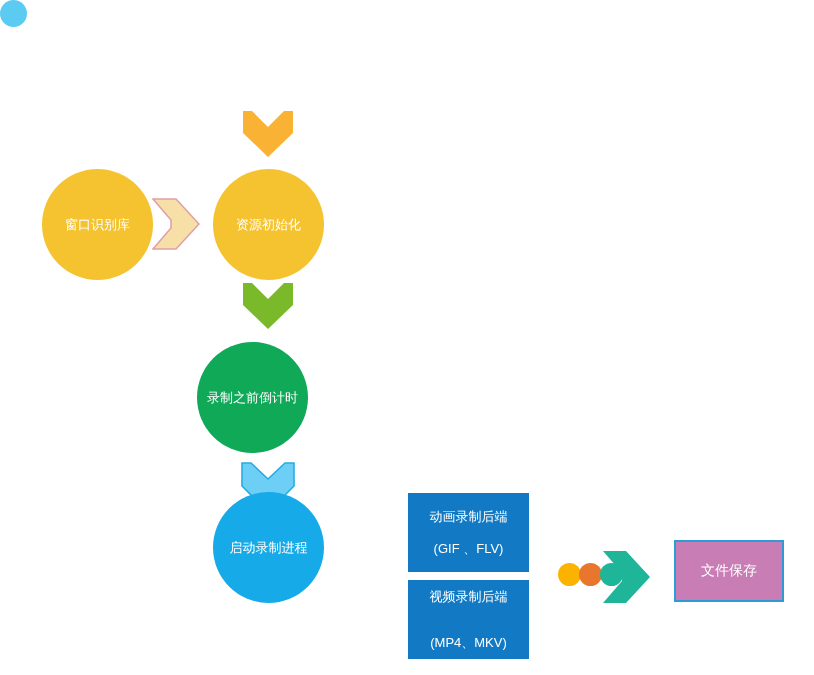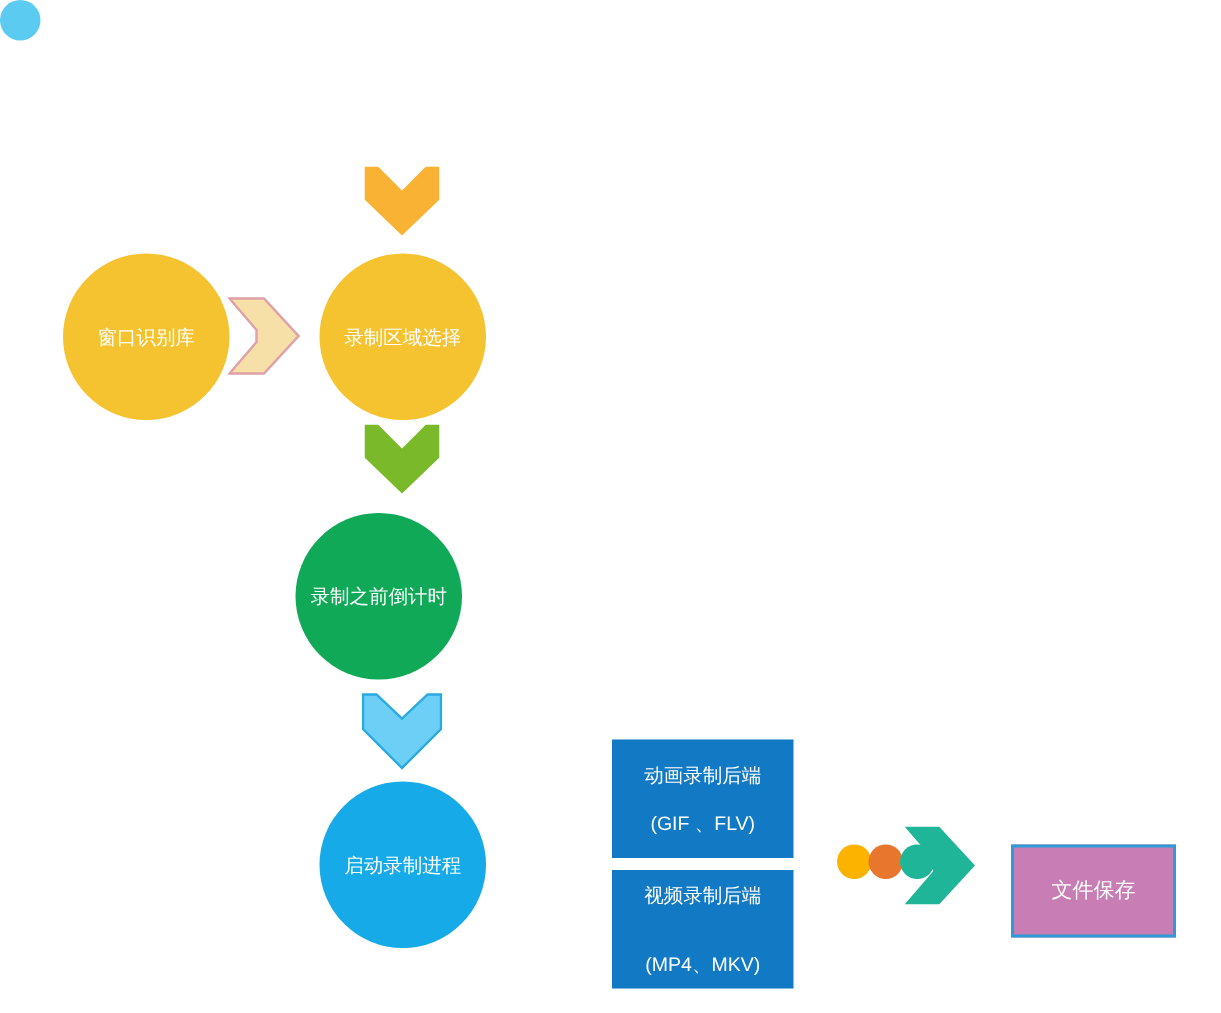--- a/index.html
+++ b/index.html
@@ -46,21 +46,21 @@
     height: 79px;
     background: #1279C4;
     font-size: 13px;
     line-height: 1.2;
   }
   .rect-backend.anim { top: 493px; }
   .rect-backend.video { top: 580px; gap: 14px; }
   .rect-backend .line1 { margin-bottom: 16px; }
   .rect-save {
     left: 674px;
-    top: 563px;
+    top: 540px;
     width: 110px;
     height: 62px;
     background: #C87DB4;
     border: 2px solid #2E9BD6;
     font-size: 14px;
   }
   
   .circle {
     border-radius: 50%;
     font-size: 13px;
@@ -82,21 +82,21 @@
   }
   .circle-countdown {
     left: 197px;
     top: 342px;
     width: 111px;
     height: 111px;
     background: #0FA958;
   }
   .circle-startrec {
     left: 213px;
-    top: 521px;
+    top: 492px;
     width: 111px;
     height: 111px;
     background: #16AAE8;
   }
   .dot-connector {
     left: 351px;
     top: 562px;
     width: 27px;
     height: 27px;
     background: #5CCBF2;
@@ -139,21 +139,21 @@
     <span>窗口识别库</span>
   </div>
 
   <div class="arrow arrow-right-cream">
     <svg width="48" height="52" viewBox="0 0 48 52">
       <polygon points="1,1 24,1 47,26 24,51 1,51 19,30 19,22" fill="#F7E0A8" stroke="#E0A0A8" stroke-width="1.6"></polygon>
     </svg>
   </div>
 
   <div class="node circle circle-region">
-    <span>录制区域选择</span>
+    <span>资源初始化</span>
   </div>
 
   <div class="arrow arrow-down-green">
     <svg width="50" height="48" viewBox="0 0 50 48">
       <polygon points="0,0 9,0 25,16 41,0 50,0 50,22 25,46 0,22" fill="#7AB929"></polygon>
     </svg>
   </div>
 
   <div class="node circle circle-countdown">
     <span>录制之前倒计时</span>

